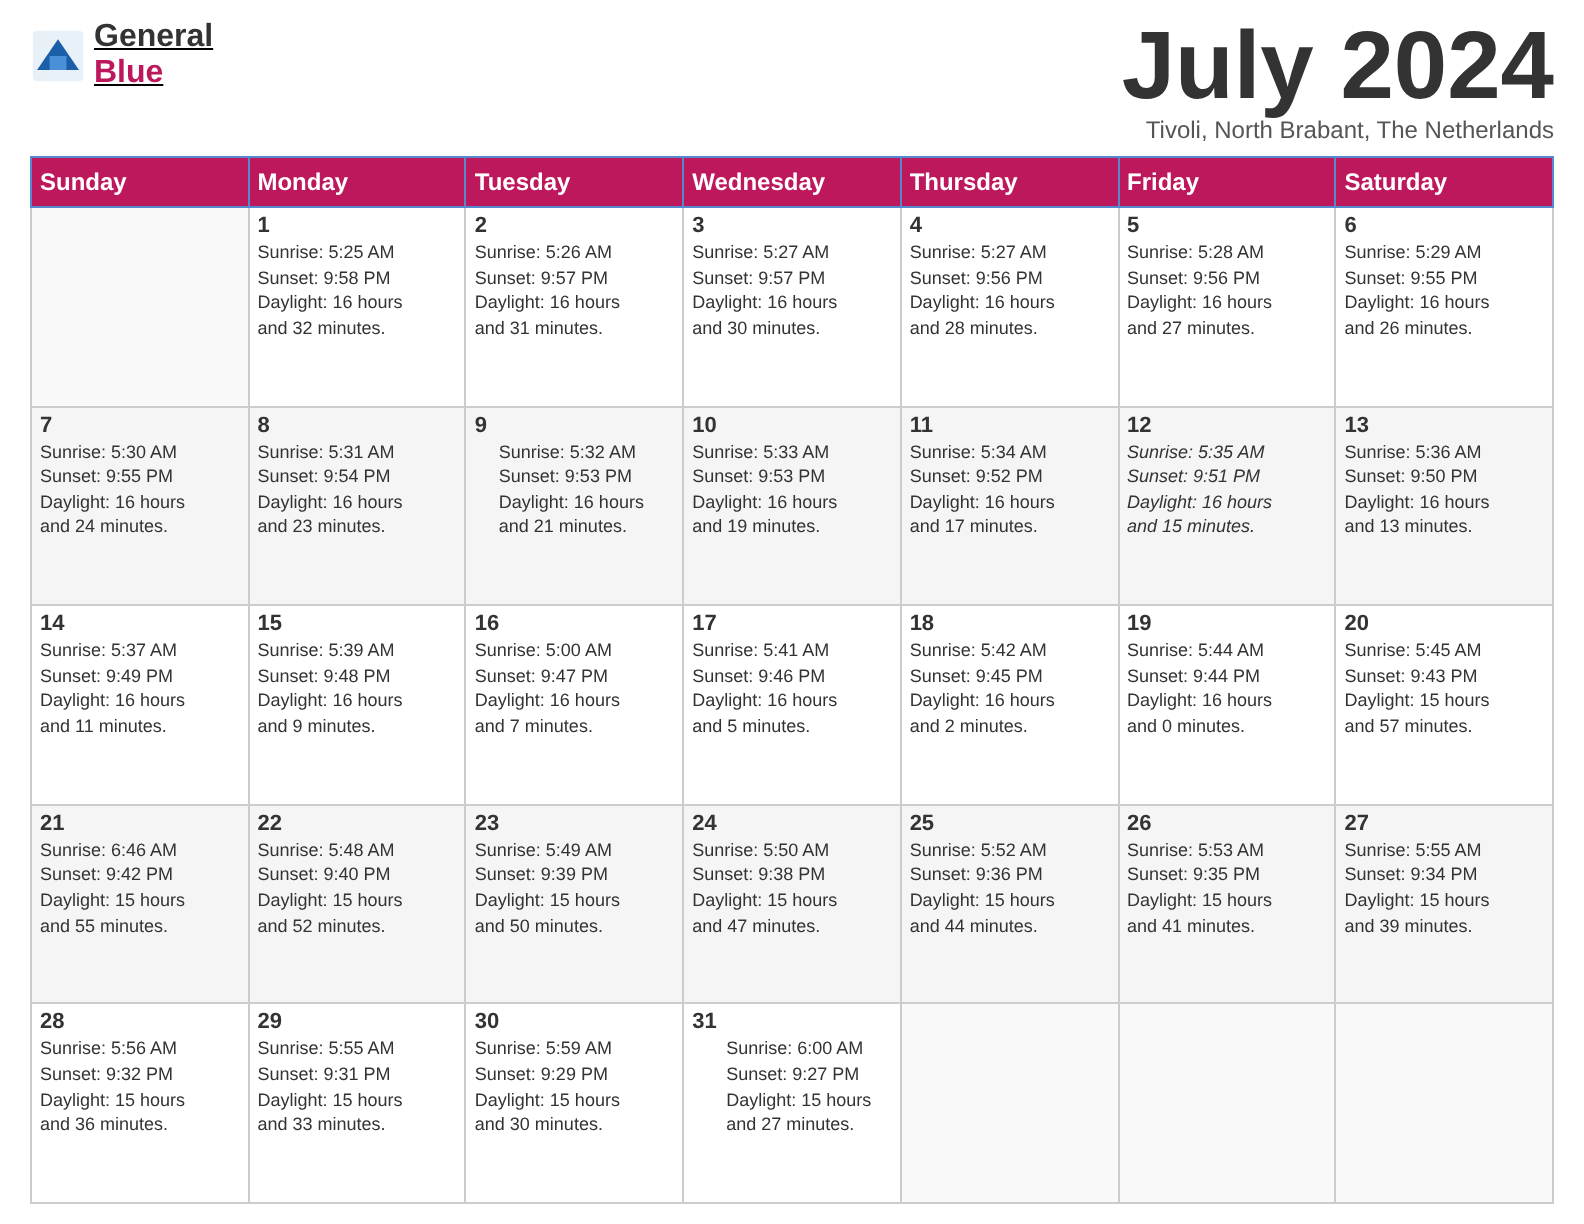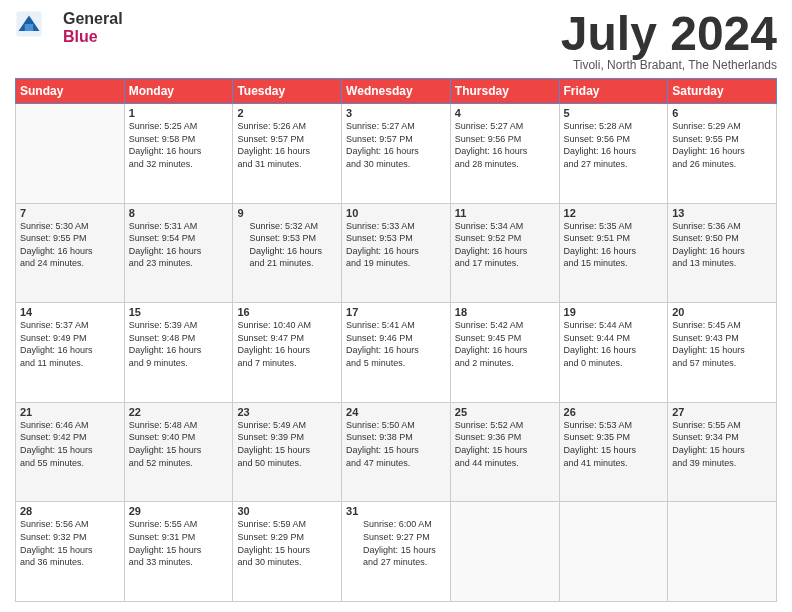--- a/index.html
+++ b/index.html
@@ -18,22 +18,23 @@
       flex-direction: column;
     }
     .header {
       display: flex;
       justify-content: space-between;
       align-items: flex-start;
       margin-bottom: 6px;
     }
     .logo {
       display: flex;
-      align-items: flex-start;
-      gap: 20px;
+      align-items: center;
+      gap: 4px;
+      text-decoration: underline;
     }
     .logo-text {
       display: flex;
       flex-direction: column;
       line-height: 1.1;
     }
     .logo-general {
       font-size: 16px;
       font-weight: bold;
       color: #333;
@@ -61,21 +62,21 @@
       color: #555;
       margin-top: 0;
     }
     .calendar {
       flex: 1;
       border-collapse: collapse;
       width: 100%;
       table-layout: fixed;
     }
     .calendar th {
-      background: #ef4444;
+      background: #be185d;
       color: #fff;
       font-size: 12px;
       font-weight: bold;
       padding: 5px 4px;
       text-align: left;
       border: 1px solid #5588cc;
     }
     .calendar td {
       border: 1px solid #ccc;
       vertical-align: top;
@@ -213,21 +214,21 @@
           </td>
           <td>
             <div class="day-num">11</div>
             <div class="day-info" style="white-space: pre-line;">Sunrise: 5:34 AM
 Sunset: 9:52 PM
 Daylight: 16 hours
 and 17 minutes.</div>
           </td>
           <td>
             <div class="day-num">12</div>
-            <div class="day-info" style="white-space: pre-line;">Sunrise: 5:35 AM
+            <div class="day-info" style="white-space: pre-line; font-style: italic;">Sunrise: 5:35 AM
 Sunset: 9:51 PM
 Daylight: 16 hours
 and 15 minutes.</div>
           </td>
           <td>
             <div class="day-num">13</div>
             <div class="day-info" style="white-space: pre-line;">Sunrise: 5:36 AM
 Sunset: 9:50 PM
 Daylight: 16 hours
 and 13 minutes.</div>
@@ -243,21 +244,21 @@
           </td>
           <td>
             <div class="day-num">15</div>
             <div class="day-info" style="white-space: pre-line;">Sunrise: 5:39 AM
 Sunset: 9:48 PM
 Daylight: 16 hours
 and 9 minutes.</div>
           </td>
           <td>
             <div class="day-num">16</div>
-            <div class="day-info" style="white-space: pre-line;">Sunrise: 10:40 AM
+            <div class="day-info" style="white-space: pre-line;">Sunrise: 5:00 AM
 Sunset: 9:47 PM
 Daylight: 16 hours
 and 7 minutes.</div>
           </td>
           <td>
             <div class="day-num">17</div>
             <div class="day-info" style="white-space: pre-line;">Sunrise: 5:41 AM
 Sunset: 9:46 PM
 Daylight: 16 hours
 and 5 minutes.</div>

